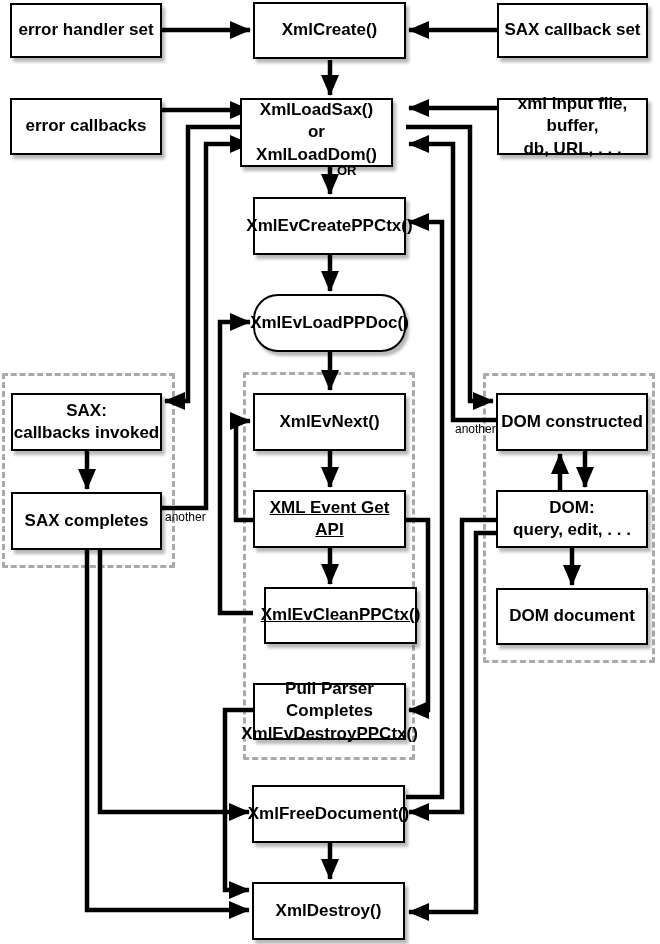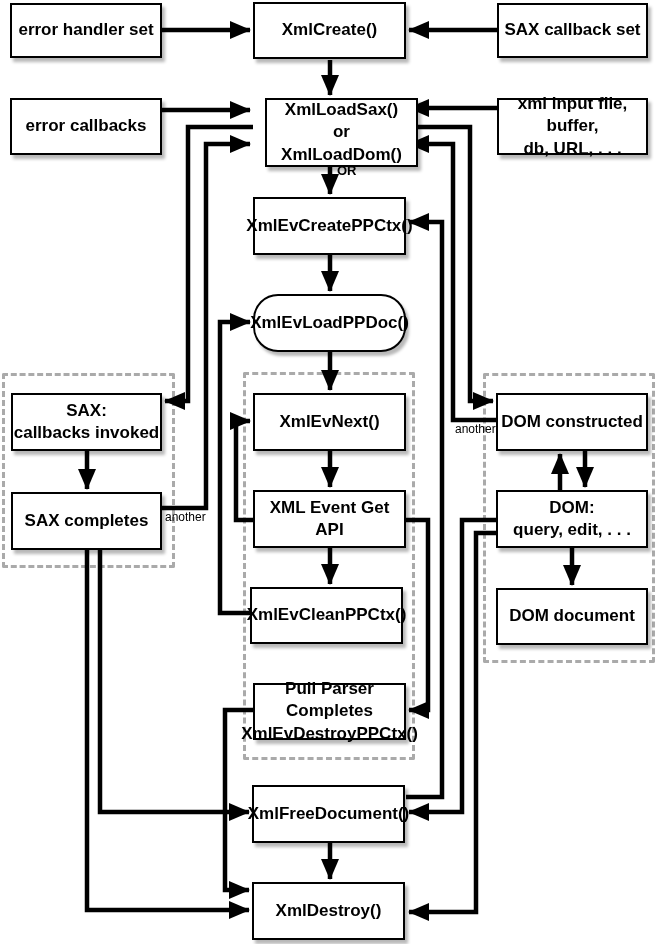--- a/index.html
+++ b/index.html
@@ -21,31 +21,31 @@
   }
   .lbl{position:absolute;z-index:4;color:#000;background:transparent;}
   .lbl-or{font-weight:bold;font-size:13px;}
   .lbl-another{font-weight:normal;font-size:12px;}
 
   
   #n-ehs     {left:10px; top:3px;  width:152px;height:55px;}
   #n-create  {left:253px;top:2px;  width:153px;height:57px;}
   #n-scs     {left:497px;top:3px;  width:151px;height:55px;}
   #n-ecb     {left:10px; top:98px; width:152px;height:57px;}
-  #n-load    {left:265px;top:98px; width:153px;height:69px;}
+  #n-load    {left:240px;top:98px; width:153px;height:69px;}
   #n-input   {left:497px;top:98px; width:151px;height:57px;}
   #n-evcreate{left:253px;top:197px;width:153px;height:58px;}
   #n-evload  {left:253px;top:294px;width:153px;height:58px;border-radius:25px;}
   #n-saxcb   {left:11px; top:393px;width:151px;height:58px;}
   #n-evnext  {left:253px;top:393px;width:153px;height:58px;}
   #n-domcon  {left:496px;top:393px;width:152px;height:58px;}
   #n-saxdone {left:11px; top:492px;width:151px;height:58px;}
-  #n-evget   {left:253px;top:490px;width:153px;height:58px;}
+  #n-evget   {left:253px;top:490px;width:153px;height:58px;text-decoration:underline;}
   #n-dom     {left:496px;top:490px;width:152px;height:58px;}
-  #n-evclean {left:250px;top:587px;width:153px;height:57px;}
+  #n-evclean {left:264px;top:587px;width:153px;height:57px;text-decoration:underline;}
   #n-domdoc  {left:496px;top:588px;width:152px;height:57px;}
   #n-pull    {left:253px;top:683px;width:153px;height:57px;}
   #n-freedoc {left:252px;top:785px;width:153px;height:58px;}
   #n-destroy {left:252px;top:882px;width:153px;height:58px;}
 
   #g-sax {left:2px;  top:373px;width:173px;height:195px;}
   #g-pull{left:243px;top:372px;width:172px;height:388px;}
   #g-dom {left:483px;top:373px;width:172px;height:290px;}
 
   #lbl-or {left:337px;top:163px;}

